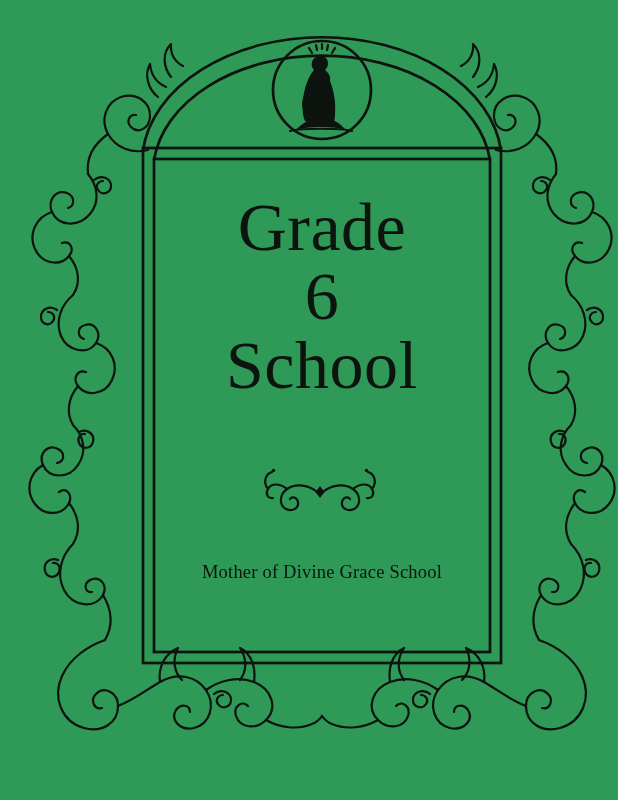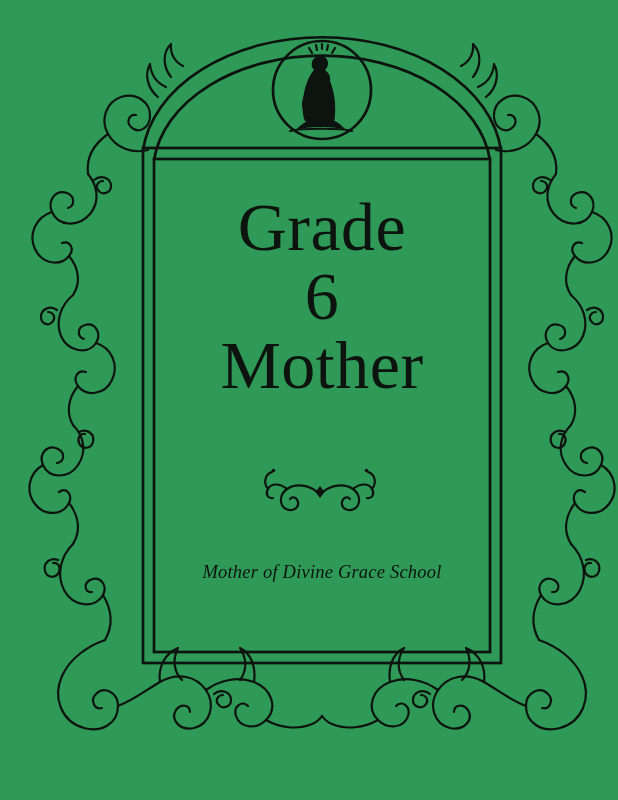--- a/index.html
+++ b/index.html
@@ -23,21 +23,21 @@
     text-align:center;color:var(--ink);
   }
   .title-line{
     height:69px;line-height:69px;
     font-size:68px;letter-spacing:0.5px;
     font-weight:400;
   }
   .school-name{
     position:absolute;left:143px;top:560px;width:358px;
     text-align:center;color:var(--ink);
-    font-size:18.5px;line-height:24px;letter-spacing:0.2px;font-style:italic;
+    font-size:18.5px;line-height:24px;letter-spacing:0.2px;
   }
 </style>
 </head>
 <body>
 
 <div class="cover">
 
   <svg class="frame" viewBox="0 0 618 800" aria-hidden="true">
 
     <g>
@@ -128,18 +128,18 @@
         <path d="M268,489 C263,483 265,474 272,472"></path>
         <circle class="fill-ink" cx="273.5" cy="470.5" r="1.8"></circle>
       </g>
       <use href="#fleuron-half" xlink:href="#fleuron-half" transform="translate(640,0) scale(-1,1)"></use>
     </g>
   </svg>
 
   <div class="title-block">
     <div class="title-line">Grade</div>
     <div class="title-line">6</div>
-    <div class="title-line">Mother</div>
+    <div class="title-line">School</div>
   </div>
 
   <div class="school-name">Mother of Divine Grace School</div>
 
 </div>
 
 </body></html>

